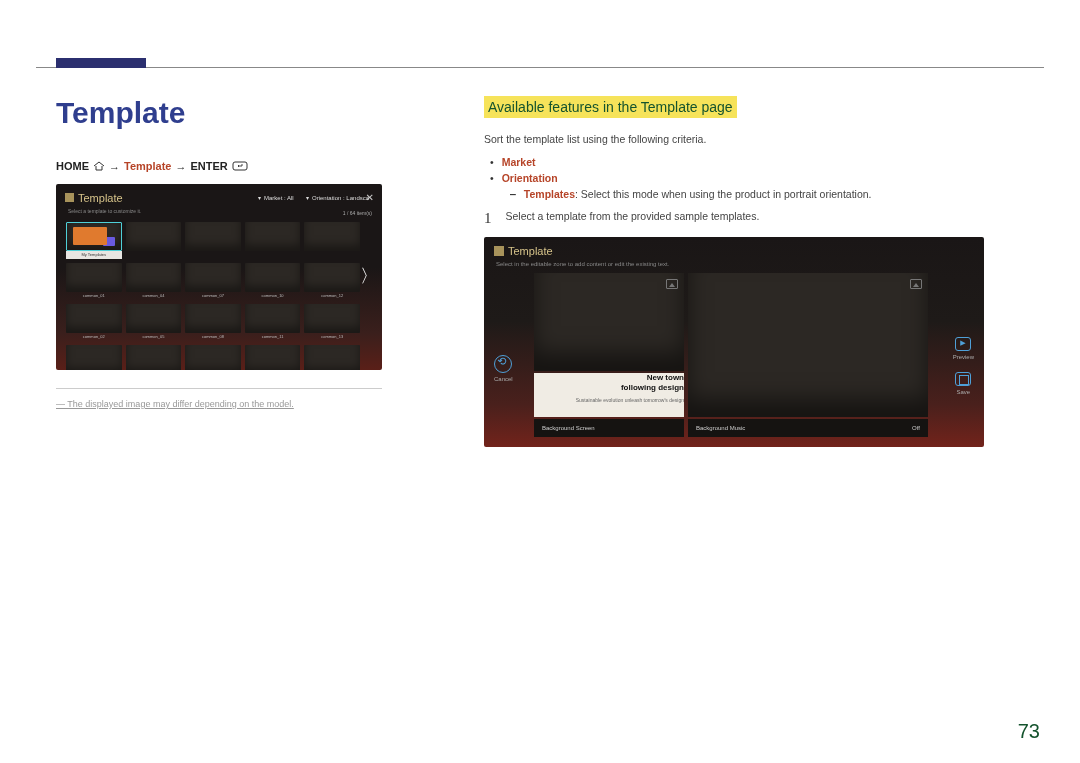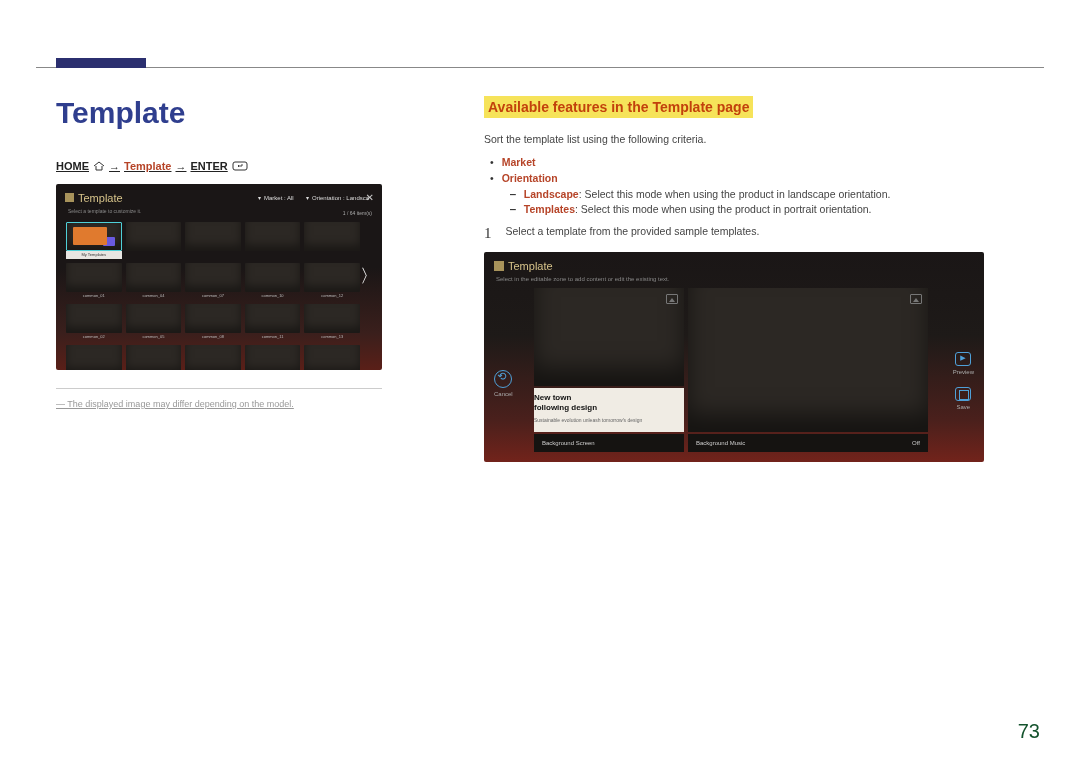--- a/index.html
+++ b/index.html
@@ -3,21 +3,21 @@
 <meta charset="utf-8">
 <style>
   * { margin: 0; padding: 0; box-sizing: border-box; }
   body { width: 1080px; height: 763px; font-family: Arial, sans-serif; background: #fff; color: #333; position: relative; }
   .top-band { height: 68px; border-bottom: 1px solid #888; margin: 0 36px; position: relative; }
   .top-tab { position: absolute; left: 20px; bottom: -1px; width: 90px; height: 10px; background: #2b2f6f; }
   .content { display: flex; padding: 28px 36px 0 56px; gap: 48px; }
   .left { width: 380px; }
   .right { width: 520px; }
   h1 { color: #2f3e8e; font-weight: 600; font-size: 30px; margin-bottom: 30px; }
-  .breadcrumb { font-size: 11px; font-weight: bold; color: #222; margin-bottom: 12px; display: flex; align-items: center; gap: 4px; text-decoration: underline; }
+  .breadcrumb { font-size: 11px; font-weight: bold; color: #222; margin-bottom: 12px; display: flex; align-items: center; gap: 4px; }
   .breadcrumb .tpl { color: #b64428; }
   .bc-icon { display: inline-flex; align-items: center; }
   .screenshot1 { width: 326px; height: 186px; background: linear-gradient(to bottom,#1a1616 0%,#1a1616 45%,#3a1f1c 80%,#5a1f18 100%); border-radius:2px; position:relative; overflow:hidden; }
   .ss1-title { color:#d6c38a; font-size:11px; position:absolute; top:8px; left:22px; }
   .ss1-title-icon { position:absolute; top:9px; left:9px; width:9px; height:9px; background:#a8935b; }
   .ss1-sub { color:#888; font-size:5px; position:absolute; top:24px; left:12px; }
   .ss1-drop { display:flex; align-items:center; gap:3px; color:#ddd; font-size:6px; }
   .ss1-d1 { position:absolute; top:10px; left:202px; }
   .ss1-d2 { position:absolute; top:10px; left:250px; }
   .ss1-close { position:absolute; top:8px; right:8px; color:#ccc; font-size:10px; }
@@ -26,21 +26,21 @@
   .ss1-cell { position:relative; }
   .ss1-thumb { background:#2c2824; height:29px; border-radius:1px; box-shadow: inset 0 -6px 8px rgba(0,0,0,0.4); }
   .ss1-label { color:#bbb; font-size:4px; text-align:center; padding:1px 0 0 0; height:8px; }
   .ss1-cell.sel .ss1-thumb { border:1px solid #4fd0d8; background:#2c2824; position:relative; }
   .ss1-cell.sel .ss1-thumb::after { content:""; position:absolute; left:6px; top:4px; right:14px; bottom:5px; background:#e07a2e; border-radius:1px; }
   .ss1-cell.sel .ss1-thumb::before { content:""; position:absolute; right:6px; bottom:4px; width:12px; height:9px; background:#6a5ae0; border-radius:1px; }
   .ss1-cell.sel .ss1-label { background:#e8e6e2; color:#333; }
   .ss1-arrow { position:absolute; right:4px; top:80px; color:#fff; font-size:18px; font-weight:100; }
   hr.divider { margin:18px 0 10px 0; border:none; border-top:1px solid #ccc; width:326px; }
   .note { font-size:9px; color:#999;text-decoration:underline; }
-  h2 { font-size:14px; font-weight:bold; color:#c2410c; display:inline-block; padding:3px 4px; margin-bottom:14px; }
+  h2 { font-size:14px; font-weight:normal; color:#14532d; display:inline-block; padding:3px 4px; margin-bottom:14px; }
   h2.hl { background:#f6e35a; }
   .para { font-size:10.5px; color:#444; line-height:1.5; margin-bottom:8px; }
   ul.opts { list-style:none; margin:6px 0 8px 6px; }
   ul.opts > li { font-size:10.5px; margin-bottom:4px; }
   .bullet-dot::before { content:"•"; margin-right:8px; color:#333; }
   .opt-name { color:#b64428; font-weight:bold; }
   ul.sub { list-style:none; margin:4px 0 0 20px; }
   ul.sub > li { font-size:10.5px; color:#444; margin-bottom:3px; }
   .dash::before { content:"‒"; margin-right:8px; color:#333; font-weight:bold; }
   .sub-name { color:#b64428; font-weight:bold; }
@@ -48,21 +48,21 @@
   .step-num { font-size:15px; color:#333; font-family:Georgia,serif; }
   .screenshot2 { width:500px; height:210px; background:linear-gradient(to bottom,#1a1616 0%,#1e1a18 40%,#4a201c 80%,#72231b 100%); border-radius:2px; position:relative; overflow:hidden; margin-top:8px; }
   .ss2-title-icon { position:absolute; top:9px; left:10px; width:10px; height:10px; background:#a8935b; }
   .ss2-title { color:#d6c38a; font-size:11px; position:absolute; top:8px; left:24px; }
   .ss2-sub { color:#888; font-size:6px; position:absolute; top:24px; left:12px; }
   .ss2-panel { position:absolute; top:36px; left:50px; width:150px; display:flex; flex-direction:column; gap:2px; }
   .ss2-panel2 { position:absolute; top:36px; left:204px; width:240px; display:flex; flex-direction:column; gap:2px; }
   .ss2-img { background:#2c2824; height:98px; position:relative; box-shadow: inset 0 -18px 22px rgba(0,0,0,0.5); }
   .ss2-img .pic-ico { position:absolute; top:6px; right:6px; width:12px; height:10px; border:1px solid #777; border-radius:1px; }
   .ss2-img .pic-ico::after { content:""; position:absolute; left:2px; bottom:1px; width:0; height:0; border-left:3px solid transparent; border-right:3px solid transparent; border-bottom:4px solid #777; }
-  .ss2-textblock { background:#f0ece4; height:44px; text-align:left; padding-top:5px; }
+  .ss2-textblock { background:#f0ece4; height:44px; text-align:right; }
   .ss2-tb-title { font-size:8px; font-weight:bold; color:#111; line-height:1.3; }
   .ss2-tb-tag { font-size:5px; color:#666; margin-top:3px; }
   .ss2-bar { background:#151311; height:18px; display:flex; align-items:center; padding:0 8px; justify-content:space-between; }
   .ss2-bar span { color:#ccc; font-size:6px; }
   .ss2-left-ctrl { position:absolute; left:10px; top:118px; text-align:center; }
   .ss2-right-ctrl { position:absolute; right:10px; top:100px; text-align:center; display:flex; flex-direction:column; gap:12px; }
   .ctrl-ico { width:18px; height:18px; border:1.5px solid #4fa0d8; border-radius:50%; margin:0 auto 3px; position:relative; }
   .ctrl-ico.sq { border-radius:3px; width:16px; height:14px; }
   .ctrl-ico.back-arrow::after { content:"⟲"; color:#4fa0d8; font-size:11px; position:absolute; left:2px; top:-1px; }
   .ctrl-lbl { color:#aaa; font-size:6px; }
@@ -197,21 +197,20 @@
     <div class="note">―  The displayed image may differ depending on the model.</div>
   </div>
 
   <div class="right">
     <h2 class="hl">Available features in the Template page</h2>
     <div class="para">Sort the template list using the following criteria.</div>
     <ul class="opts">
       <li class="bullet-dot"><span class="opt-name">Market</span></li>
       <li class="bullet-dot"><span class="opt-name">Orientation</span>
         <ul class="sub">
-          <li class="dash"><span class="sub-name">Landscape</span><span>: Select this mode when using the product in landscape orientation.</span></li>
           <li class="dash"><span class="sub-name">Templates</span><span>: Select this mode when using the product in portrait orientation.</span></li>
         </ul>
       </li>
     </ul>
     <div class="step">
       <div class="step-num">1</div>
       <div>Select a template from the provided sample templates.</div>
     </div>
 
     <div class="screenshot2">

